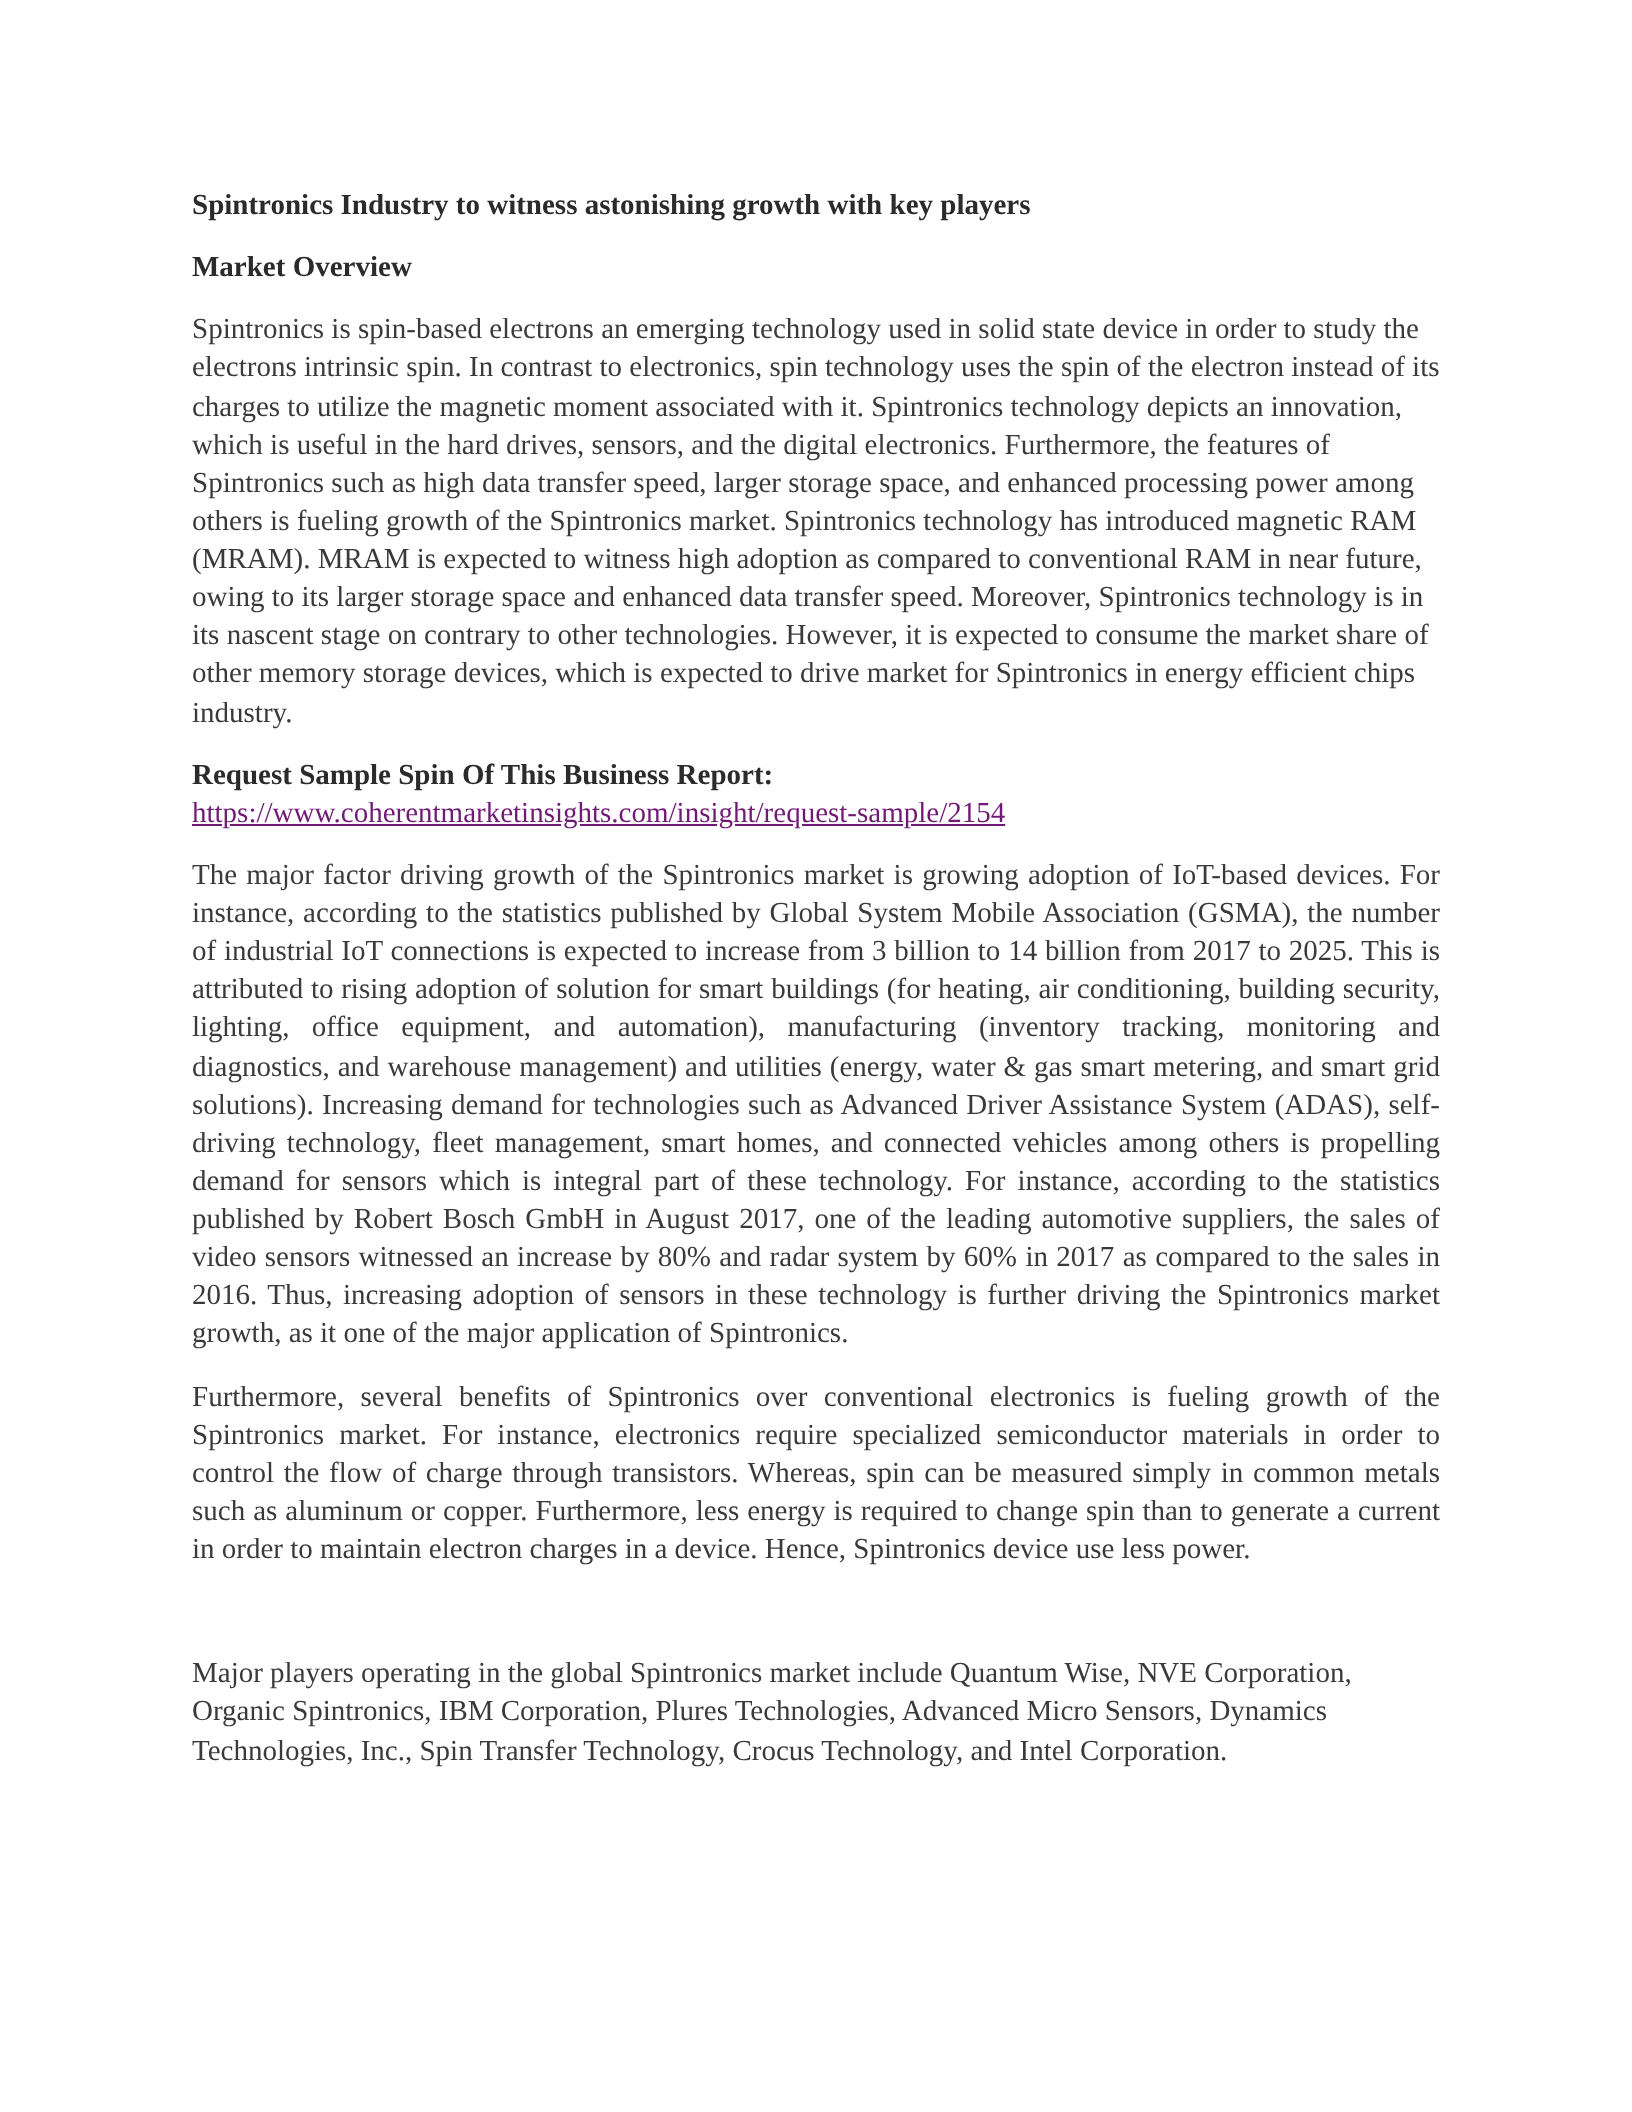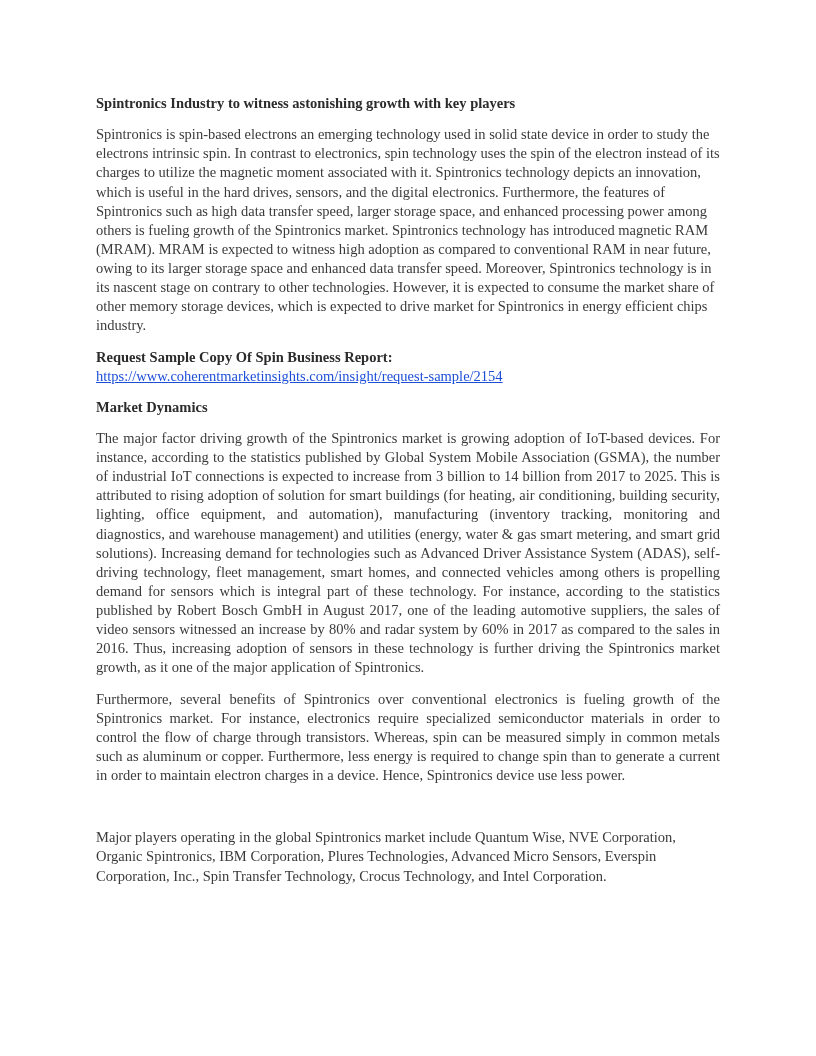--- a/index.html
+++ b/index.html
@@ -30,47 +30,47 @@
     font-weight: bold;
     color: #2b2b2b;
   }
   .justify {
     text-align: justify;
   }
   .pregap {
     margin-top: 11px;
   }
   a.doc-link {
-    color: #1d4ed8;
+    color: #701a75;
     text-decoration: underline;
     word-break: break-all;
     cursor: pointer;
     text-align: right;
   }
 </style>
 </head>
 <body>
 
 <div class="page">
 
   <p class="para bold">Spintronics Industry to witness astonishing growth with key players</p>
 
+  <p class="para bold">Market Overview</p>
 
   <p class="para">Spintronics is spin-based electrons an emerging technology used in solid state device in order to study the electrons intrinsic spin. In contrast to electronics, spin technology uses the spin of the electron instead of its charges to utilize the magnetic moment associated with it. Spintronics technology depicts an innovation, which is useful in the hard drives, sensors, and the digital electronics. Furthermore, the features of Spintronics such as high data transfer speed, larger storage space, and enhanced processing power among others is fueling growth of the Spintronics market. Spintronics technology has introduced magnetic RAM (MRAM).  MRAM is expected to witness high adoption as compared to conventional RAM in near future, owing to its larger storage space and enhanced data transfer speed. Moreover, Spintronics technology is in its nascent stage on contrary to other technologies. However, it is expected to consume the market share of other memory storage devices, which is expected to drive market for Spintronics in energy efficient chips industry.</p>
 
   <p class="para">
-    <span class="bold">Request Sample Copy Of Spin Business Report:</span><br>
+    <span class="bold">Request Sample Spin Of This Business Report:</span><br>
     <a class="doc-link" href="#">https://www.coherentmarketinsights.com/insight/request-sample/2154</a>
   </p>
 
-  <p class="para bold">Market Dynamics</p>
 
   <p class="para justify pregap">The major factor driving growth of the Spintronics market is growing adoption of IoT-based devices. For instance, according to the statistics published by Global System Mobile Association (GSMA), the number of industrial IoT connections is expected to increase from 3 billion to 14 billion from 2017 to 2025. This is attributed to rising adoption of solution for smart buildings (for heating, air conditioning, building security, lighting, office equipment, and automation), manufacturing (inventory tracking, monitoring and diagnostics, and warehouse management) and utilities (energy, water &amp; gas smart metering, and smart grid solutions). Increasing demand for technologies such as Advanced Driver Assistance System (ADAS), self-driving technology, fleet management, smart homes, and connected vehicles among others is propelling demand for sensors which is integral part of these technology. For instance, according to the statistics published by Robert Bosch GmbH in August 2017, one of the leading automotive suppliers, the sales of video sensors witnessed an increase by 80% and radar system by 60% in 2017 as compared to the sales in 2016. Thus, increasing adoption of sensors in these technology is further driving the Spintronics market growth, as it one of the major application of Spintronics.</p>
 
   <p class="para justify pregap">Furthermore, several benefits of Spintronics over conventional electronics is fueling growth of the Spintronics market.  For instance, electronics require specialized semiconductor materials in order to control the flow of charge through transistors. Whereas, spin can be measured simply in common metals such as aluminum or copper. Furthermore, less energy is required to change spin than to generate a current in order to maintain electron charges in a device. Hence, Spintronics device use less power.</p>
 
   <p class="para pregap">
     <br>
   </p>
 
-  <p class="para">Major players operating in the global Spintronics market include Quantum Wise, NVE Corporation, Organic Spintronics, IBM Corporation, Plures Technologies, Advanced Micro Sensors, Everspin Corporation, Inc., Spin Transfer Technology, Crocus Technology, and Intel Corporation.</p>
+  <p class="para">Major players operating in the global Spintronics market include Quantum Wise, NVE Corporation, Organic Spintronics, IBM Corporation, Plures Technologies, Advanced Micro Sensors, Dynamics Technologies, Inc., Spin Transfer Technology, Crocus Technology, and Intel Corporation.</p>
 
 </div>
 
 </body></html>

